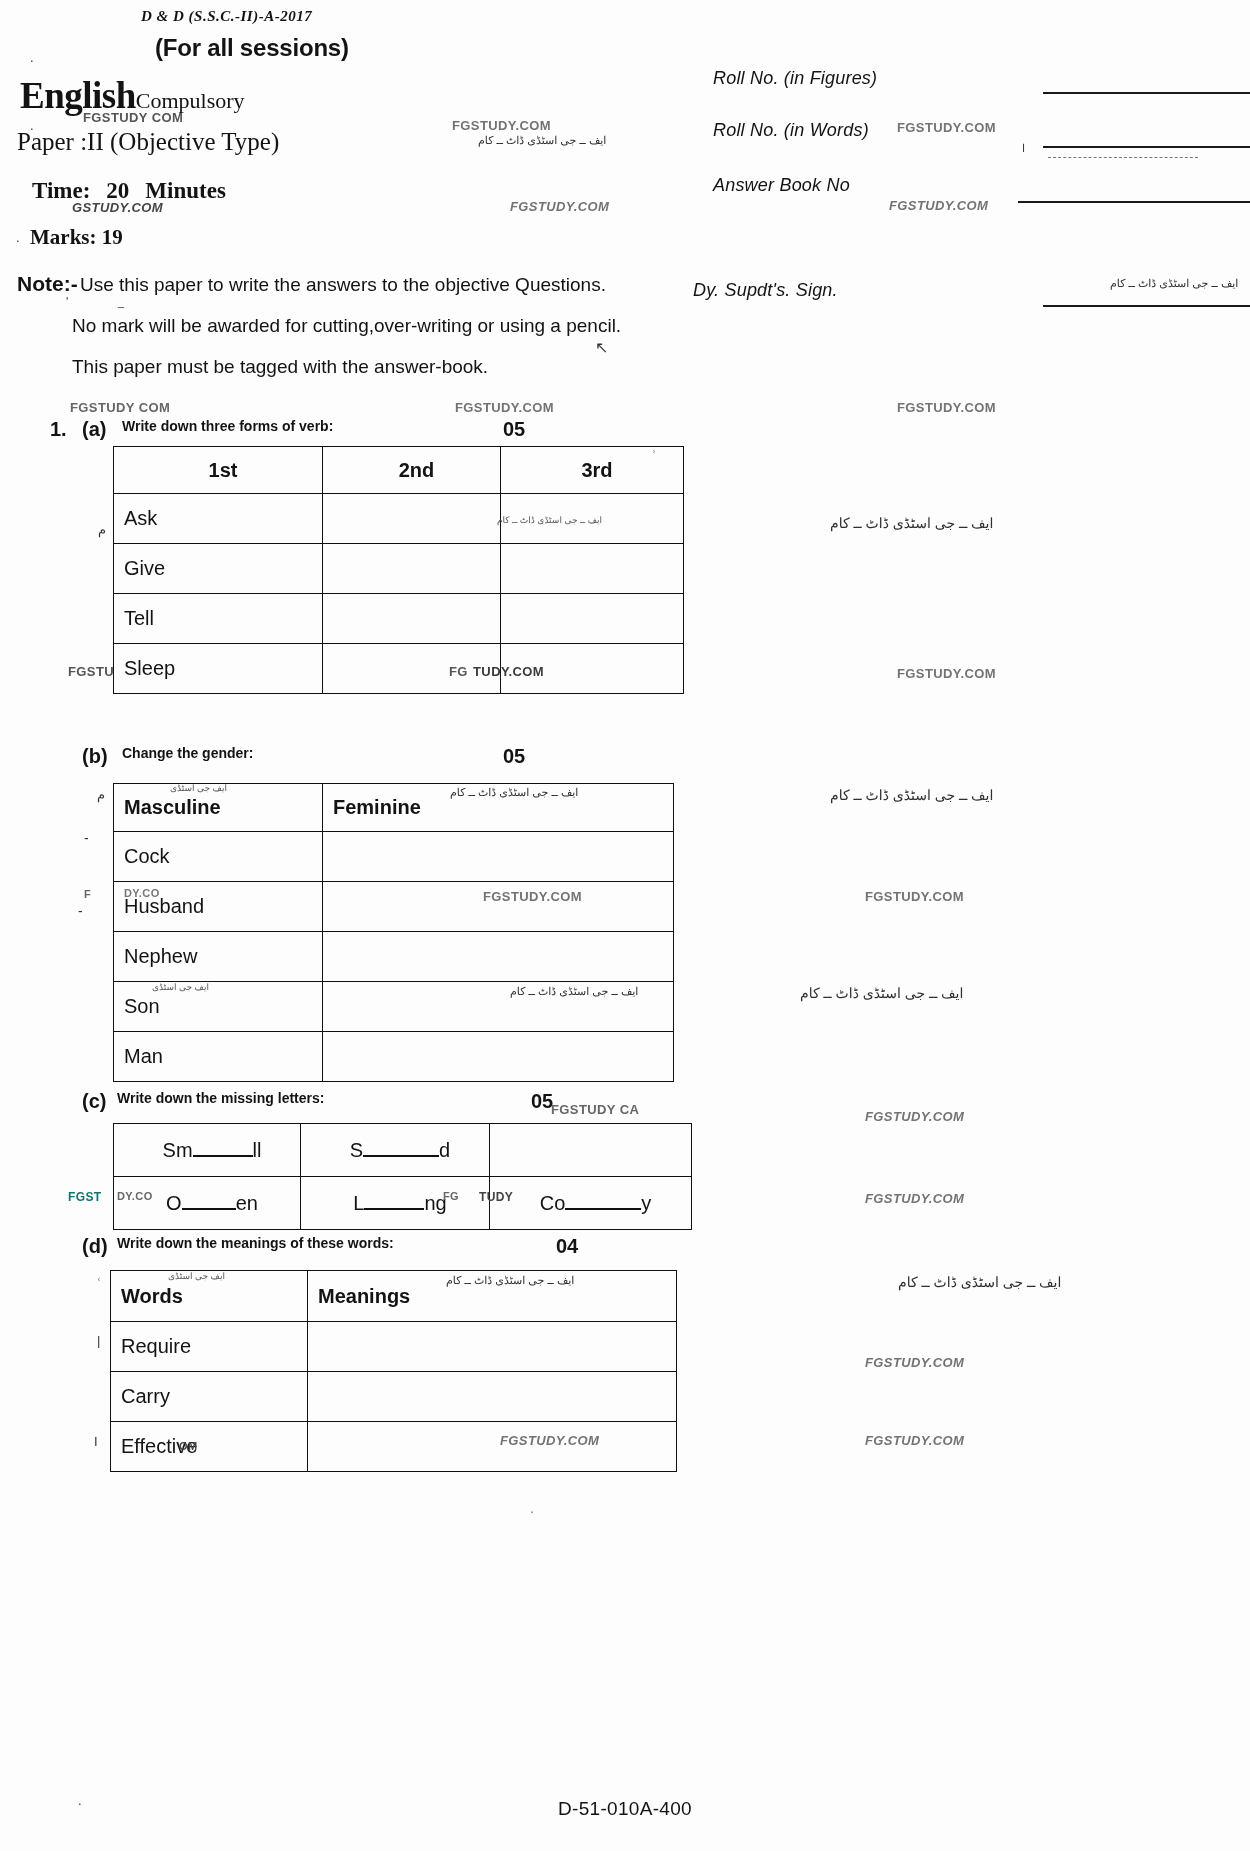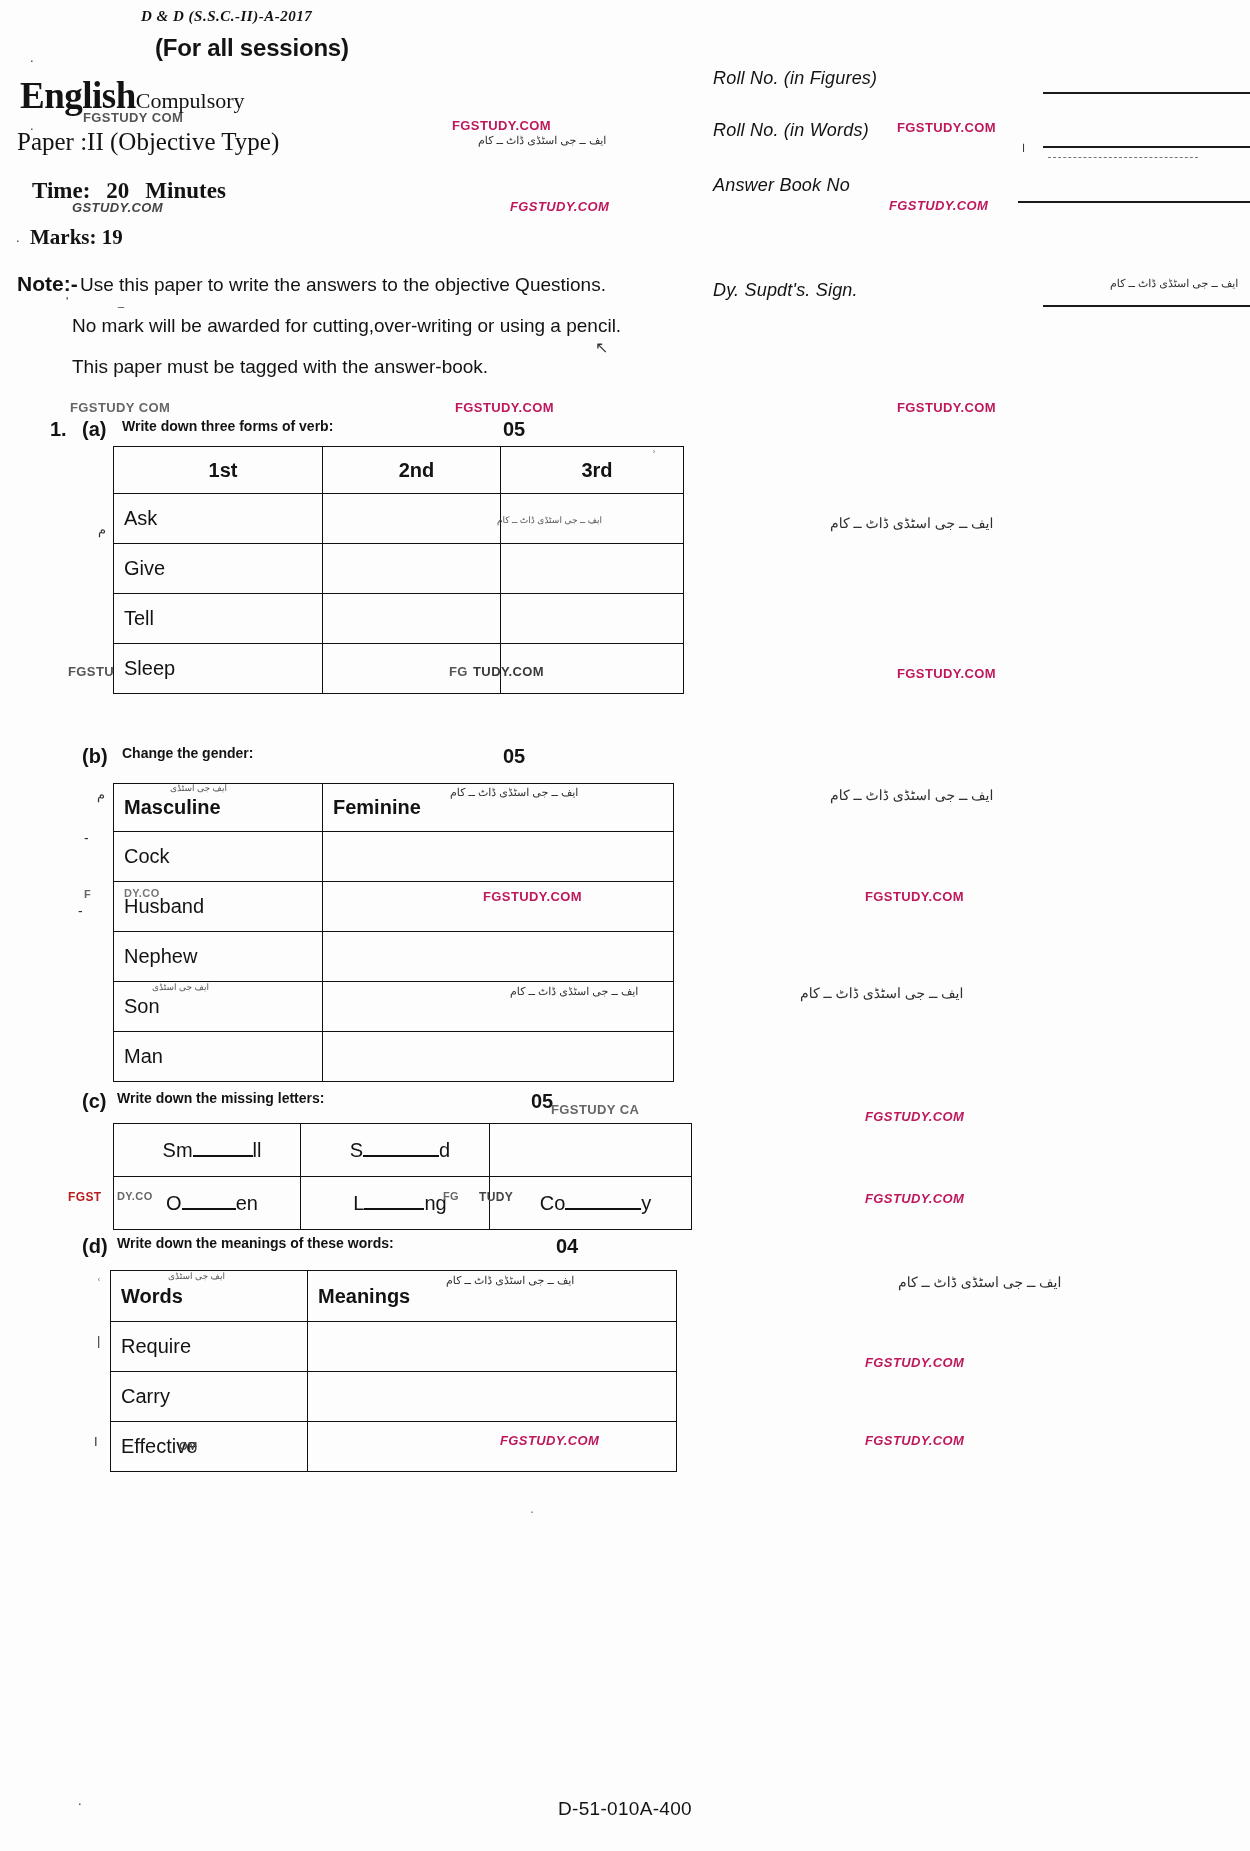--- a/index.html
+++ b/index.html
@@ -27,21 +27,21 @@
   .abs { position: absolute; white-space: nowrap; }
 
   
   .wm {
     position: absolute;
     font-family: "Liberation Sans", sans-serif;
     font-weight: bold;
     font-style: italic;
     font-size: 13px;
     letter-spacing: .4px;
-    color: #be185d;
+    color: #737373;
     white-space: nowrap;
     user-select: none;
   }
   .wm.plain { font-style: normal; }
   .wm.urdu {
     font-style: normal;
     font-weight: normal;
     font-size: 14px;
     direction: rtl;
     color: #2e2e2e;
@@ -213,21 +213,21 @@
   <div class="rf-line" style="top:92px;left:1043px;width:207px;"></div>
 
   <div class="abs rf-label" style="top:120px;left:713px;">Roll No. (in Words)</div>
   <div class="rf-line" style="top:146px;left:1043px;width:207px;"></div>
   <div class="rf-line thin" style="top:157px;left:1048px;width:150px;border-bottom-style:dashed;border-color:#777;"></div>
   <div class="mark" style="top:142px;left:1022px;font-size:11px;">ا</div>
 
   <div class="abs rf-label" style="top:175px;left:713px;">Answer Book  No</div>
   <div class="rf-line" style="top:201px;left:1018px;width:232px;"></div>
 
-  <div class="abs rf-label" style="top:280px;left:713px;">Dy. Supdt's. Sign.</div>
+  <div class="abs rf-label" style="top:280px;left:693px;">Dy. Supdt's. Sign.</div>
   <div class="rf-line" style="top:305px;left:1043px;width:207px;"></div>
 
   <div class="wm plain" style="top:110px;left:83px;color:#555;">FGSTUDY COM</div>
   <div class="wm plain" style="top:118px;left:452px;">FGSTUDY.COM</div>
   <div class="wm urdu urdu-sm" style="top:134px;left:478px;">ایف ــ جی اسٹڈی ڈاٹ ــ کام</div>
   <div class="wm" style="top:200px;left:72px;color:#444;">GSTUDY.COM</div>
   <div class="wm" style="top:199px;left:510px;">FGSTUDY.COM</div>
   <div class="wm plain" style="top:120px;left:897px;">FGSTUDY.COM</div>
   <div class="wm" style="top:198px;left:889px;">FGSTUDY.COM</div>
   <div class="wm urdu urdu-sm" style="top:277px;left:1110px;">ایف ــ جی اسٹڈی ڈاٹ ــ کام</div>
@@ -352,21 +352,21 @@
       </td>
       <td class="ml-cell" style="height:52px;">
         <span>Co</span><span class="ml-gap" style="width:76px;"></span><span>y</span>
       </td>
     </tr>
   </tbody>
     </table>
 
   <div class="wm plain" style="top:1102px;left:551px;color:#666;">FGSTUDY CA</div>
   <div class="wm" style="top:1109px;left:865px;">FGSTUDY.COM</div>
-  <div class="wm plain" style="top:1190px;left:68px;color:#b91c1c;font-size:12px;">FGST</div>
+  <div class="wm plain" style="top:1190px;left:68px;color:#0f766e;font-size:12px;">FGST</div>
   <div class="wm plain" style="top:1190px;left:117px;color:#666;font-size:11px;">DY.CO</div>
   <div class="wm plain" style="top:1190px;left:443px;color:#666;font-size:11px;">FG</div>
   <div class="wm plain" style="top:1190px;left:479px;color:#444;font-size:12px;">TUDY</div>
   <div class="wm" style="top:1191px;left:865px;">FGSTUDY.COM</div>
 
   <div class="abs qlet" style="top:1235px;left:82px;">(d)</div>
   <div class="abs qtext" style="top:1235px;left:117px;">Write down the meanings of these words:</div>
   <div class="abs qmarks" style="top:1235px;left:556px;">04</div>
 
   <table class="exam" style="top:1270px;left:110px;">

